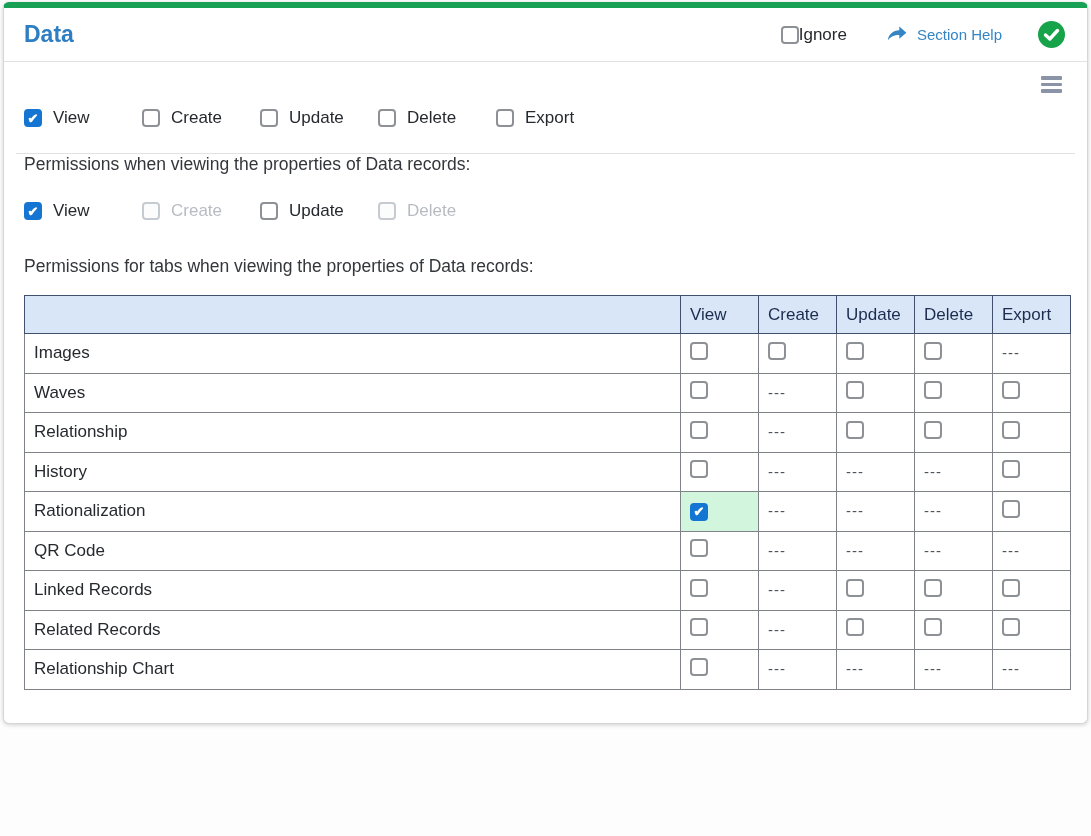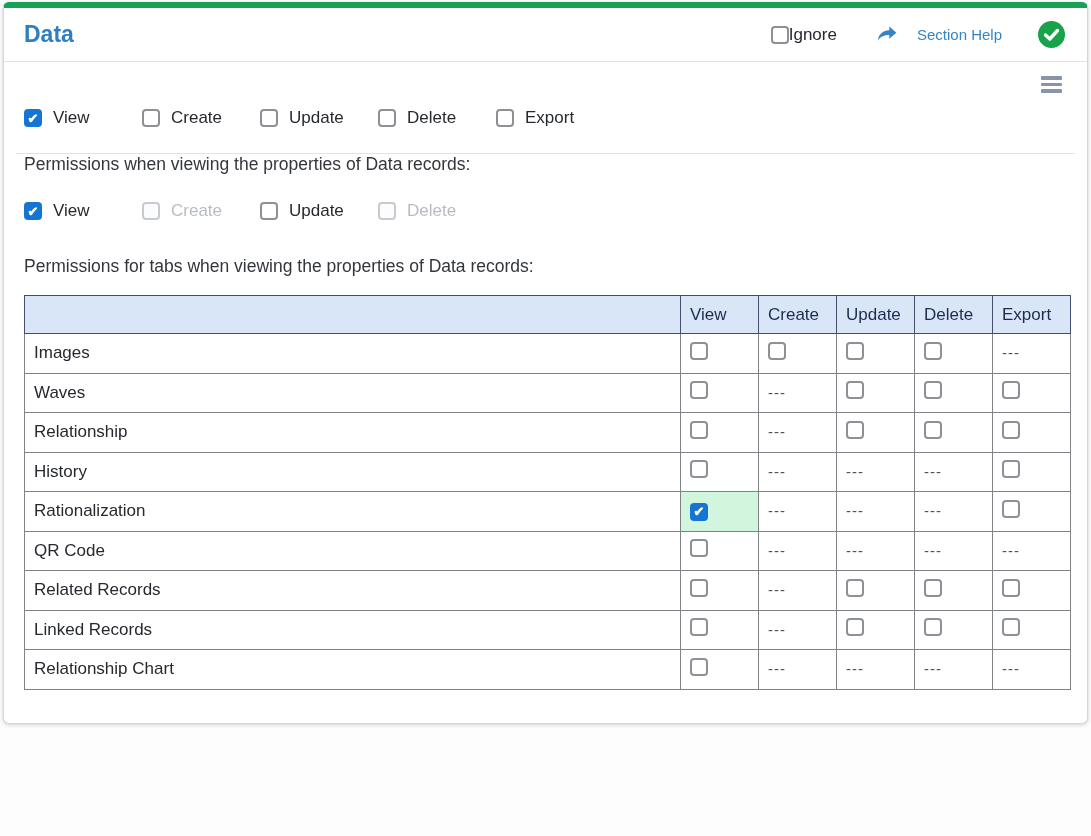--- a/index.html
+++ b/index.html
@@ -26,21 +26,21 @@
     align-items: center;
     justify-content: space-between;
     padding: 13px 22px 13px 20px;
     border-bottom: 1px solid #e2e2e2;
   }
   .title { font-size: 23px; font-weight: bold; color: #2d7ec2; }
   .header-right { display: flex; align-items: center; }
   .ignore-group { display: flex; align-items: center; cursor: pointer; }
   .ignore-label { font-size: 17px; color: #26292e; }
   .help-link {
-    display: flex; align-items: center; gap: 20px;
+    display: flex; align-items: center; gap: 10px;
     margin-left: 40px; cursor: pointer; text-decoration: none;
   }
   .help-text { font-size: 15px; color: #3585c5; }
   .status-circle { margin-left: 36px; width: 27px; height: 27px; display: block; }
   
   .cb {
     width: 18px; height: 18px;
     border: 2px solid #8d9095;
     border-radius: 4px;
     background: #fff;
@@ -246,29 +246,29 @@
           </tr>
           <tr>
             <td class="label-cell">QR Code</td>
             <td><span class="cb"></span></td>
             <td><span class="na-text">---</span></td>
             <td><span class="na-text">---</span></td>
             <td><span class="na-text">---</span></td>
             <td><span class="na-text">---</span></td>
           </tr>
           <tr>
+            <td class="label-cell">Linked Records</td>
+            <td><span class="cb"></span></td>
+            <td><span class="na-text">---</span></td>
+            <td><span class="cb"></span></td>
+            <td><span class="cb"></span></td>
+            <td><span class="cb"></span></td>
+          </tr>
+          <tr>
             <td class="label-cell">Related Records</td>
-            <td><span class="cb"></span></td>
-            <td><span class="na-text">---</span></td>
-            <td><span class="cb"></span></td>
-            <td><span class="cb"></span></td>
-            <td><span class="cb"></span></td>
-          </tr>
-          <tr>
-            <td class="label-cell">Linked Records</td>
             <td><span class="cb"></span></td>
             <td><span class="na-text">---</span></td>
             <td><span class="cb"></span></td>
             <td><span class="cb"></span></td>
             <td><span class="cb"></span></td>
           </tr>
           <tr>
             <td class="label-cell">Relationship Chart</td>
             <td><span class="cb"></span></td>
             <td><span class="na-text">---</span></td>

